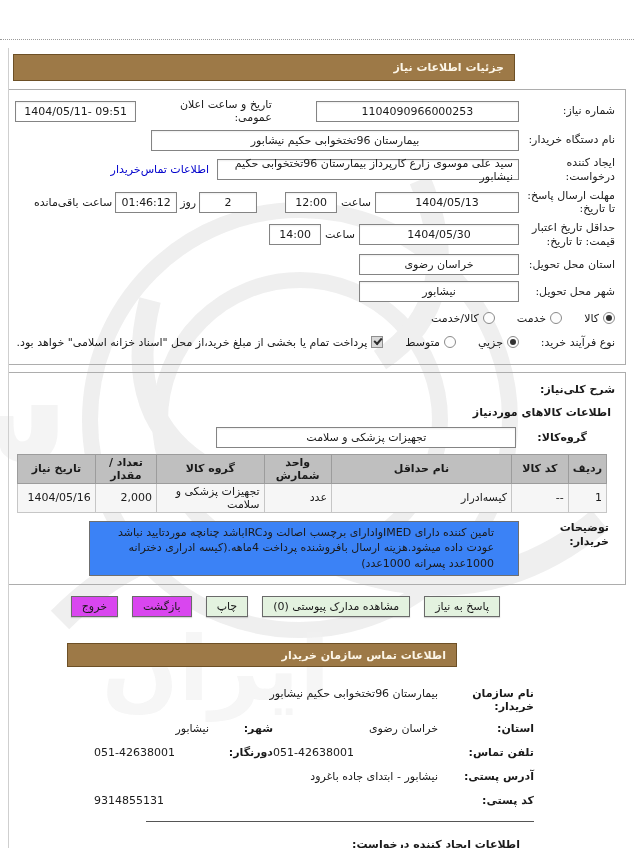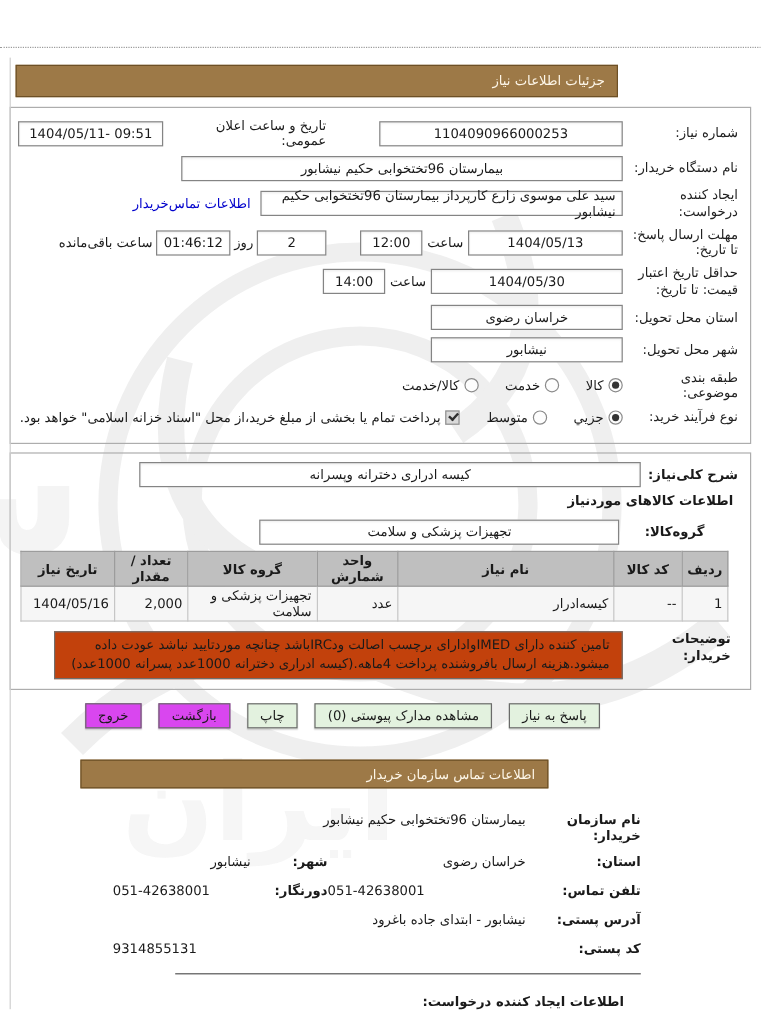--- a/index.html
+++ b/index.html
@@ -4,21 +4,21 @@
 <style>
   * { box-sizing: border-box; margin: 0; padding: 0; }
   body { background:#fff; font-family:"DejaVu Sans", sans-serif; }
   .page { position:relative; width:634px; height:848px; background:#fff; overflow:hidden;
           font-size:11px; color:#1a1a1a; direction:rtl; }
   .topstrip { height:40px; border-bottom:1px dotted #9a9a9a; }
   .leftedge { position:absolute; left:8px; top:48px; bottom:0; width:0; border-left:1px solid #cfcfcf; }
   .watermark { position:absolute; inset:0; pointer-events:none; z-index:0; opacity:.55; }
   .content { position:relative; z-index:1; }
 
-  .bar { background:#9d7947; border:1px solid #6d5026; color:#fdf6e8; font-weight:normal;
+  .bar { background:#9d7947; border:1px solid #6d5026; color:#fdf6e8; font-weight:bold;
          height:27px; display:flex; align-items:center; padding:0 10px; }
   .bar1 { margin:14px 119px 0 13px; }
   .bar2 { margin:26px 177px 0 67px; height:24px; }
 
   .box { border:1px solid #adadad; background:transparent; }
   .box1 { margin:8px 8px 0 8px; padding:8px 10px 10px 6px; }
   .box2 { margin:7px 8px 0 8px; padding:6px 10px 8px 6px; }
 
   .row { display:flex; align-items:center; margin-bottom:5px; min-height:22px; }
   .lbl { width:96px; flex:0 0 96px; color:#222; line-height:1.25; }
@@ -35,22 +35,22 @@
          position:relative; display:inline-block; margin-left:4px; }
   .chk::after { content:""; position:absolute; left:2px; top:1px; width:6px; height:3px;
                 border-left:2px solid #2e2e2e; border-bottom:2px solid #2e2e2e; transform:rotate(-48deg); }
   .opt { display:flex; align-items:flex-start; margin-left:22px; }
 
   table.goods { border-collapse:collapse; width:590px; margin:4px 8px 0 0; font-size:11px; }
   table.goods th { background:#bfbfbf; border:1px solid #9c9c9c; font-weight:bold; height:21px; padding:1px 4px; }
   table.goods td { background:#f6f6f6; border:1px solid #c6c6c6; text-align:right; height:21px; padding:1px 4px; }
 
   .notes-row { display:flex; align-items:flex-start; margin-top:8px; }
-  .notes-box { border:1px solid #6f6f6f; background:#c2410c; width:474px; min-height:40px;
-               padding:3px 10px; line-height:1.45; text-align:right; }
+  .notes-box { border:1px solid #6f6f6f; background:#3b82f6; width:430px; min-height:40px;
+               padding:3px 24px; line-height:1.45; text-align:right; }
 
   .btnrow { display:flex; align-items:center; margin:11px 134px 0 0; gap:14px; }
   .btn { border:1px solid #6a6a6a; height:21px; display:flex; align-items:center; justify-content:center;
          padding:0 10px; cursor:pointer; box-shadow:0 1px 1px rgba(0,0,0,.15); }
   .btn.green { background:#e3f2df; }
   .btn.pink { background:#d946ef; }
 
   .contact { margin:20px 100px 0 0; width:440px; }
   .crow { display:flex; align-items:flex-start; margin-bottom:9px; min-height:15px; }
   .clbl { width:96px; flex:0 0 96px; font-weight:bold; }
@@ -102,21 +102,21 @@
       </div>
 
       <div class="row">
         <span class="lbl">ایجاد کننده درخواست:</span>
         <span class="tb" style="width:302px">سید علی موسوی زارع کارپرداز بیمارستان 96تختخوابی حکیم نیشابور</span>
         <span class="link" style="margin-right:8px">اطلاعات تماس‌خریدار</span>
       </div>
 
       <div class="row">
         <span class="lbl">مهلت ارسال پاسخ: تا تاریخ:</span>
-        <span class="tb ltr" style="width:129px">1404/05/13</span>
+        <span class="tb ltr" style="width:144px">1404/05/13</span>
         <span style="margin:0 4px">ساعت</span>
         <span class="tb ltr" style="width:52px">12:00</span>
         <span class="tb ltr" style="width:58px; margin-right:28px">2</span>
         <span style="margin:0 3px">روز</span>
         <span class="tb ltr" style="width:62px">01:46:12</span>
         <span style="margin-right:3px">ساعت باقی‌مانده</span>
       </div>
 
       <div class="row">
         <span class="lbl">حداقل تاریخ اعتبار قیمت: تا تاریخ:</span>
@@ -129,21 +129,20 @@
         <span class="lbl">استان محل تحویل:</span>
         <span class="tb" style="width:160px">خراسان رضوی</span>
       </div>
 
       <div class="row">
         <span class="lbl">شهر محل تحویل:</span>
         <span class="tb" style="width:160px">نیشابور</span>
       </div>
 
       <div class="row" style="margin-bottom:2px">
-        <span class="lbl">طبقه بندی موضوعی:</span>
         <span class="opt">
           <span class="radio sel"></span>
           <span>کالا</span>
         </span>
         <span class="opt">
           <span class="radio"></span>
           <span>خدمت</span>
         </span>
         <span class="opt">
           <span class="radio"></span>
@@ -165,36 +164,35 @@
           <span class="chk"></span>
           <span>پرداخت تمام یا بخشی از مبلغ خرید،از محل "اسناد خزانه اسلامی" خواهد بود.</span>
         </span>
       </div>
     </div>
 
     <div class="box box2">
 
       <div class="row">
         <span class="b" style="margin-left:6px">شرح کلی‌نیاز:</span>
-        <span class="tb" style="width:418px; justify-content:center">کیسه ادراری دخترانه وپسرانه</span>
       </div>
 
       <div class="b" style="margin:4px 4px 8px 0">اطلاعات کالاهای موردنیاز</div>
 
       <div class="row" style="margin-right:28px">
         <span class="b" style="margin-left:21px">گروه‌کالا:</span>
         <span class="tb" style="width:300px">تجهیزات پزشکی و سلامت</span>
       </div>
 
       <table class="goods">
         <thead>
           <tr>
             <th style="width:38px">ردیف</th>
             <th style="width:58px">کد کالا</th>
-            <th style="width:185px">نام نیاز</th>
+            <th style="width:185px">نام حداقل</th>
             <th style="width:68px">واحد شمارش</th>
             <th style="width:110px">گروه کالا</th>
             <th style="width:62px">تعداد / مقدار</th>
             <th style="width:78px">تاریخ نیاز</th>
           </tr>
         </thead>
         <tbody>
           <tr>
             <td>1</td>
             <td>--</td>

